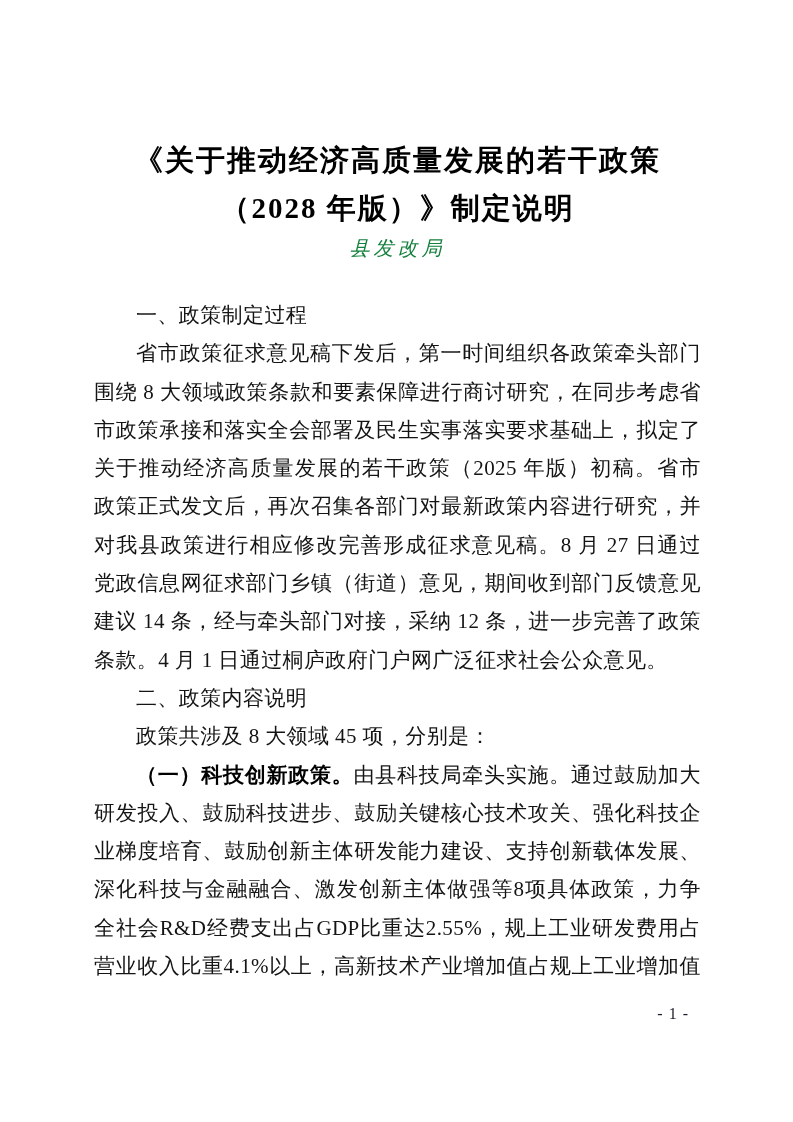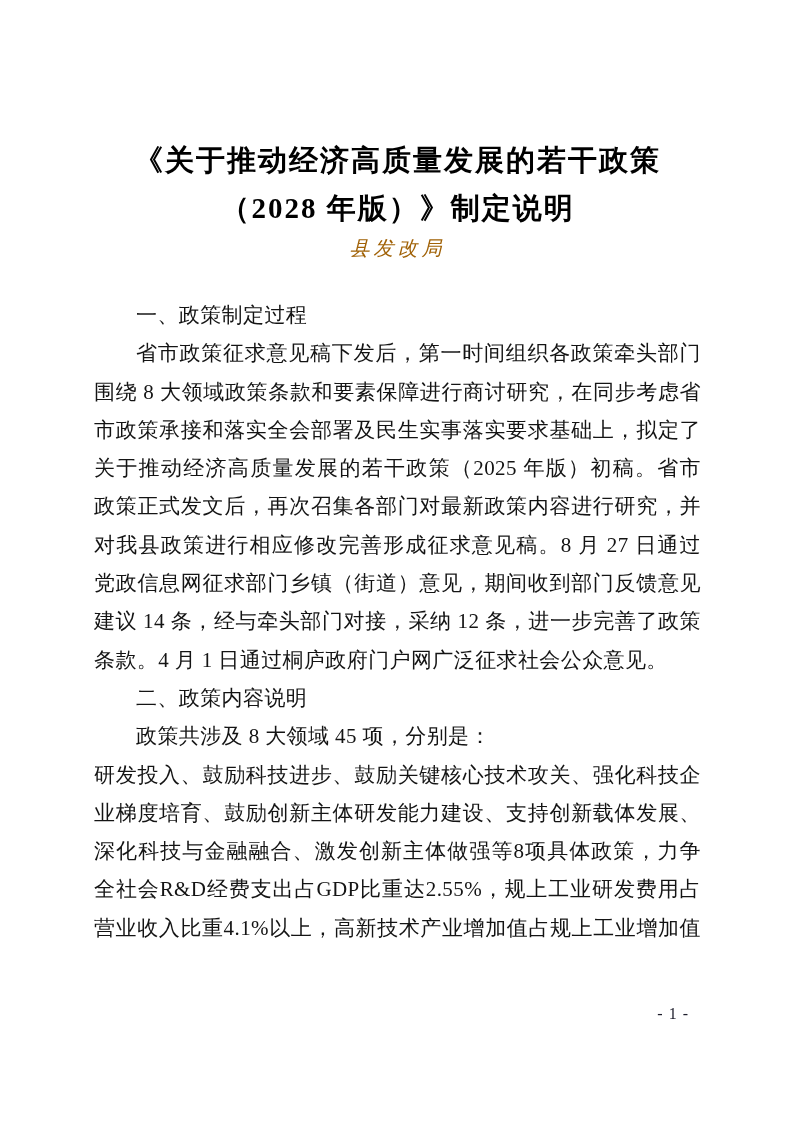--- a/index.html
+++ b/index.html
@@ -30,21 +30,21 @@
     letter-spacing: 2px;
     color: #000000;
   }
   .doc-author {
     margin-top: 2px;
     font-size: 20px;
     line-height: 28px;
     text-align: center;
     letter-spacing: 4px;
     font-style: italic;
-    color: #a16207;
+    color: #15803d;
   }
   .body-text {
     margin-top: 34px;
   }
   .body-line {
     height: 38.3px;
     line-height: 38.3px;
     font-size: 21px;
     letter-spacing: 0.4px;
     overflow: hidden;
@@ -88,20 +88,21 @@
         <div class="body-line just">围绕 8 大领域政策条款和要素保障进行商讨研究，在同步考虑省</div>
         <div class="body-line just">市政策承接和落实全会部署及民生实事落实要求基础上，拟定了</div>
         <div class="body-line just">关于推动经济高质量发展的若干政策（2025 年版）初稿。省市</div>
         <div class="body-line just">政策正式发文后，再次召集各部门对最新政策内容进行研究，并</div>
         <div class="body-line just">对我县政策进行相应修改完善形成征求意见稿。8 月 27 日通过</div>
         <div class="body-line just">党政信息网征求部门乡镇（街道）意见，期间收到部门反馈意见</div>
         <div class="body-line just">建议 14 条，经与牵头部门对接，采纳 12 条，进一步完善了政策</div>
         <div class="body-line">条款。4 月 1 日通过桐庐政府门户网广泛征求社会公众意见。</div>
         <div class="body-line indent">二、政策内容说明</div>
         <div class="body-line indent">政策共涉及 8 大领域 45 项，分别是：</div>
+        <div class="body-line indent just"><b class="lead">（一）科技创新政策。</b>由县科技局牵头实施。通过鼓励加大</div>
         <div class="body-line just">研发投入、鼓励科技进步、鼓励关键核心技术攻关、强化科技企</div>
         <div class="body-line just">业梯度培育、鼓励创新主体研发能力建设、支持创新载体发展、</div>
         <div class="body-line just">深化科技与金融融合、激发创新主体做强等8项具体政策，力争</div>
         <div class="body-line just">全社会R&amp;D经费支出占GDP比重达2.55%，规上工业研发费用占</div>
         <div class="body-line just">营业收入比重4.1%以上，高新技术产业增加值占规上工业增加值</div>
       </div>
   </div>
   <div class="page-number">- 1 -</div>
 </div>
 

